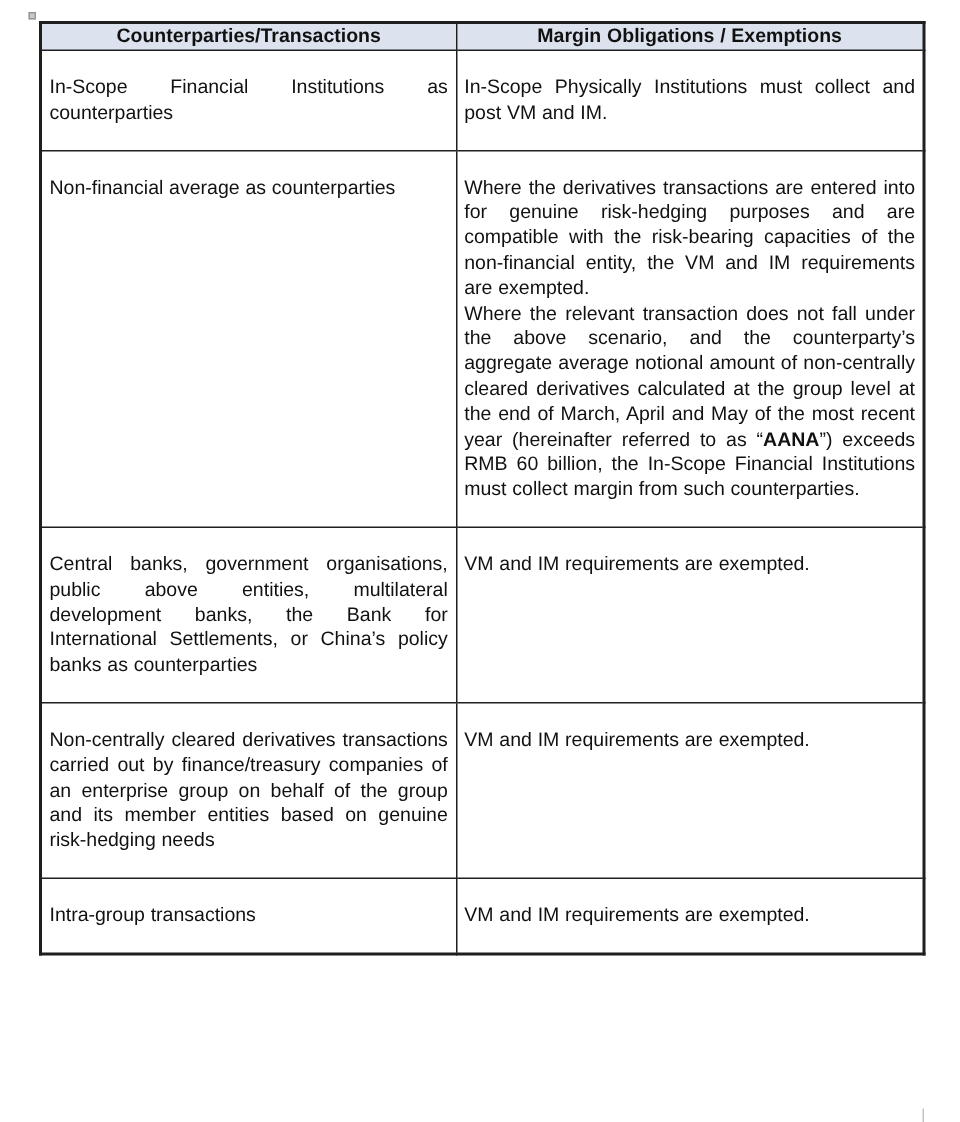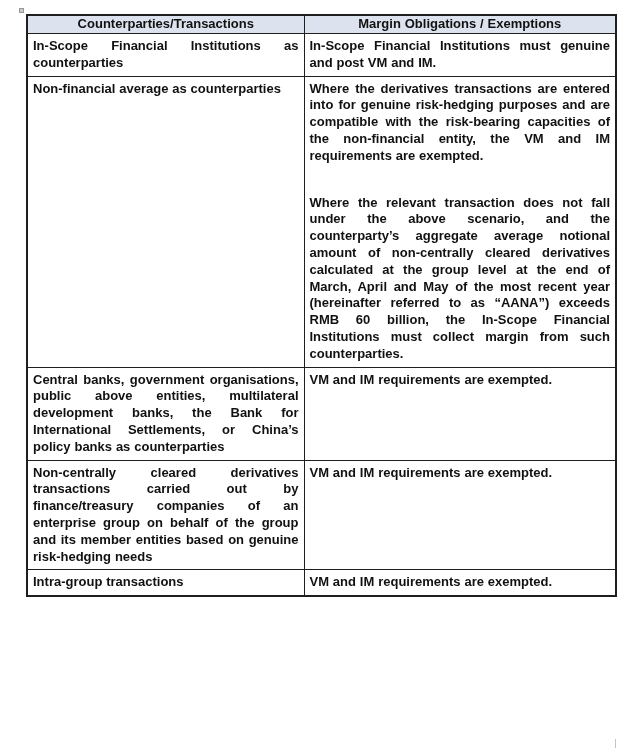--- a/index.html
+++ b/index.html
@@ -31,35 +31,34 @@
     width:589px;table-layout:fixed;
     border-collapse:collapse;
     border:2px solid var(--border);
   }
   col.c1{width:277px;}
   col.c2{width:312px;}
   th,td{
     border:1px solid var(--border);
     font-size:13px;line-height:16.8px;
     vertical-align:top;
-    padding:4px 5px;
+    padding:16px 5px;
     text-align:justify;
     overflow:hidden;
     word-spacing:0.02em;
-    font-weight:bold;
   }
   th{
     background:var(--header-bg);
     text-align:center;
     font-weight:bold;
     padding:0 2px;
     height:17px;
   }
   td p{margin:0;}
-  td p + p{margin-top:30px;}
+  td p + p{margin-top:0;}
 </style>
 </head>
 <body>
 
 <div class="page">
   <div class="table-handle"></div>
 
   <table class="doc-table">
     <colgroup>
         <col class="c1">
@@ -70,21 +69,21 @@
         <th>Counterparties/Transactions</th>
         <th>Margin Obligations / Exemptions</th>
       </tr>
     </thead>
     <tbody id="table-body">
         <tr>
           <td>
             <p>In-Scope Financial Institutions as counterparties</p>
           </td>
           <td>
-            <p><span>In-Scope Financial Institutions must genuine and post VM and IM.</span></p>
+            <p><span>In-Scope Physically Institutions must collect and post VM and IM.</span></p>
           </td>
         </tr>
         <tr>
           <td>
             <p>Non-financial average as counterparties</p>
           </td>
           <td>
             <p><span>Where the derivatives transactions are entered into for genuine risk-hedging purposes and are compatible with the risk-bearing capacities of the non-financial entity, the VM and IM requirements are exempted.</span></p>
             <p><span>Where the relevant transaction does not fall under the above scenario, and the counterparty’s aggregate average notional amount of non-centrally cleared derivatives calculated at the group level at the end of March, April and May of the most recent year (hereinafter referred to as “</span><b>AANA</b><span>”) exceeds RMB 60 billion, the In-Scope Financial Institutions must collect margin from such counterparties.</span></p>
           </td>

